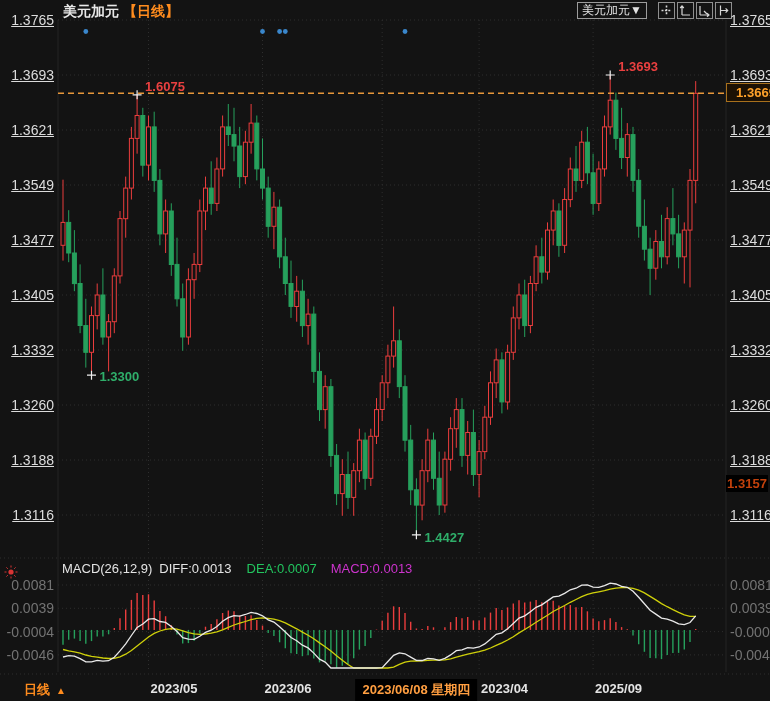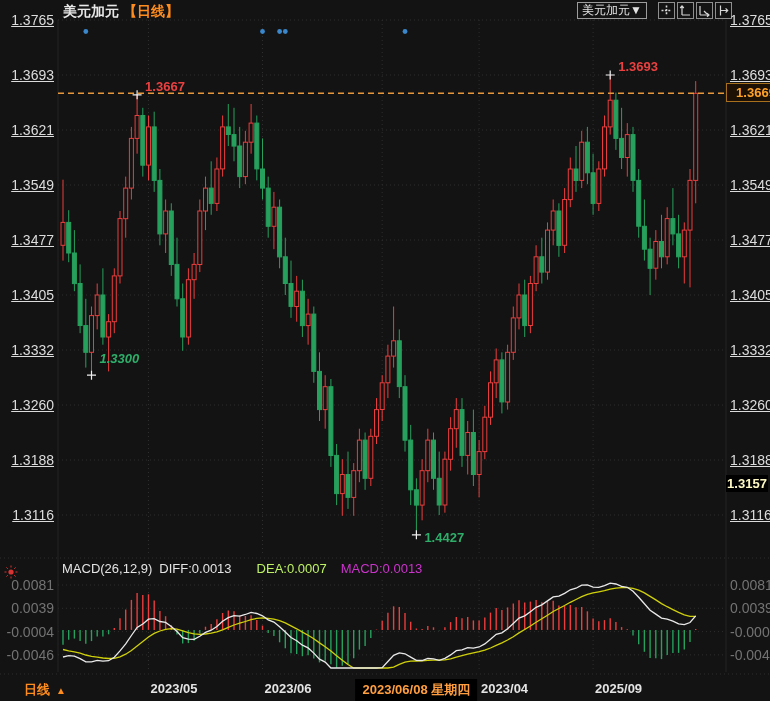--- a/index.html
+++ b/index.html
@@ -12,32 +12,32 @@
   .axis-right{left:730px;text-align:left;}
   #title{left:63px;top:3px;font-size:14px;font-weight:bold;color:#e8e8e8;}
   #title .period{color:#ff8c1e;}
   #theme-btn{left:577px;top:2px;height:15px;border:1px solid #9c9c9c;color:#e2e2e2;
              font-size:12px;line-height:15px;padding:0 4px;background:#131313;cursor:pointer;}
   .tool-icon{top:2px;width:15px;height:15px;border:1px solid #8f8f8f;background:#131313;cursor:pointer;}
   .ann{font-size:13px;font-weight:bold;}
   .ann.high{color:#ea4040;}
   .ann.low{color:#2fae6a;}
   #macd-header{left:62px;top:561px;font-size:13px;color:#e4e4e4;}
-  #macd-header .dea{color:#bef264;margin-left:25px;text-align:right;}
+  #macd-header .dea{color:#22c55e;margin-left:15px;text-align:right;}
   #macd-header .macd{color:#cc33cc;margin-left:14px;}
   #macd-header .diff{margin-left:7px;}
   .macd-axis{font-size:14px;color:#737373;}
   .date-label{top:681px;font-size:13px;font-weight:bold;color:#e4e4e4;}
   #period-tag{left:24px;top:681px;font-size:13px;font-weight:bold;color:#ff8c1e;cursor:pointer;}
   #period-tag .arr{font-size:10px;margin-left:6px;}
   #sel-date{top:679px;background:#000;color:#ff9e40;font-size:13px;font-weight:bold;
             padding:2px 7px;transform:translateX(-50%);}
   #px-box{left:726px;width:40px;border:1px solid #a8701c;background:#1c1104;color:#ffa22a;
           font-size:13px;font-weight:bold;text-align:center;padding:1px 9px;}
-  #mk-box{left:726px;width:42px;background:#000;color:#fef9c3;font-size:13px;font-weight:bold;
+  #mk-box{left:726px;width:42px;background:#000;color:#c2410c;font-size:13px;font-weight:bold;
           text-align:center;padding:1px 0;}
 </style>
 </head>
 <body>
 
 <div id="app">
 
   <svg id="chart-svg" width="770" height="701">
     <g id="g-grid">
         <line x1="58" y1="20" x2="726" y2="20" stroke="#2e2e2e" stroke-dasharray="1,3"></line>
@@ -477,23 +477,23 @@
       <div class="abs macd-axis axis-left" style="top: 600.3px;">0.0039</div>
       <div class="abs macd-axis axis-right" style="top: 600.3px;">0.0039</div>
       <div class="abs macd-axis axis-left" style="top: 623.6px;">-0.0004</div>
       <div class="abs macd-axis axis-right" style="top: 623.6px;">-0.0004</div>
       <div class="abs macd-axis axis-left" style="top: 646.9px;">-0.0046</div>
       <div class="abs macd-axis axis-right" style="top: 646.9px;">-0.0046</div>
       <div class="abs date-label" style="left: 150.5px;">2023/05</div>
       <div class="abs date-label" style="left: 264.5px;">2023/06</div>
       <div class="abs date-label" style="left: 481.1px;">2023/04</div>
       <div class="abs date-label" style="left: 595.1px;">2025/09</div>
-      <div class="abs ann high" style="left: 145.1px; top: 78.8611px;">1.3667</div>
+      <div class="abs ann high" style="left: 145.1px; top: 78.8611px;">1.6075</div>
       <div class="abs ann high" style="left: 618.2px; top: 59px;">1.3693</div>
-      <div class="abs ann low" style="left: 99.5px; top: 351px; font-style: italic;">1.3300</div>
+      <div class="abs ann low" style="left: 99.5px; top: 369px;">1.3300</div>
       <div class="abs ann low" style="left: 424.4px; top: 529.861px;">1.4427</div>
     </div>
 
   <div id="px-box" class="abs" style="top: 83.3333px;">1.3669</div>
   <div id="mk-box" class="abs" style="top: 475.444px;">1.3157</div>
 
   <div class="abs" style="left:3px;top:564px">
     <svg width="16" height="16">
         <circle cx="8" cy="8" r="2.6" fill="#d93434"></circle>
         <g stroke="#d93434" stroke-width="1">

